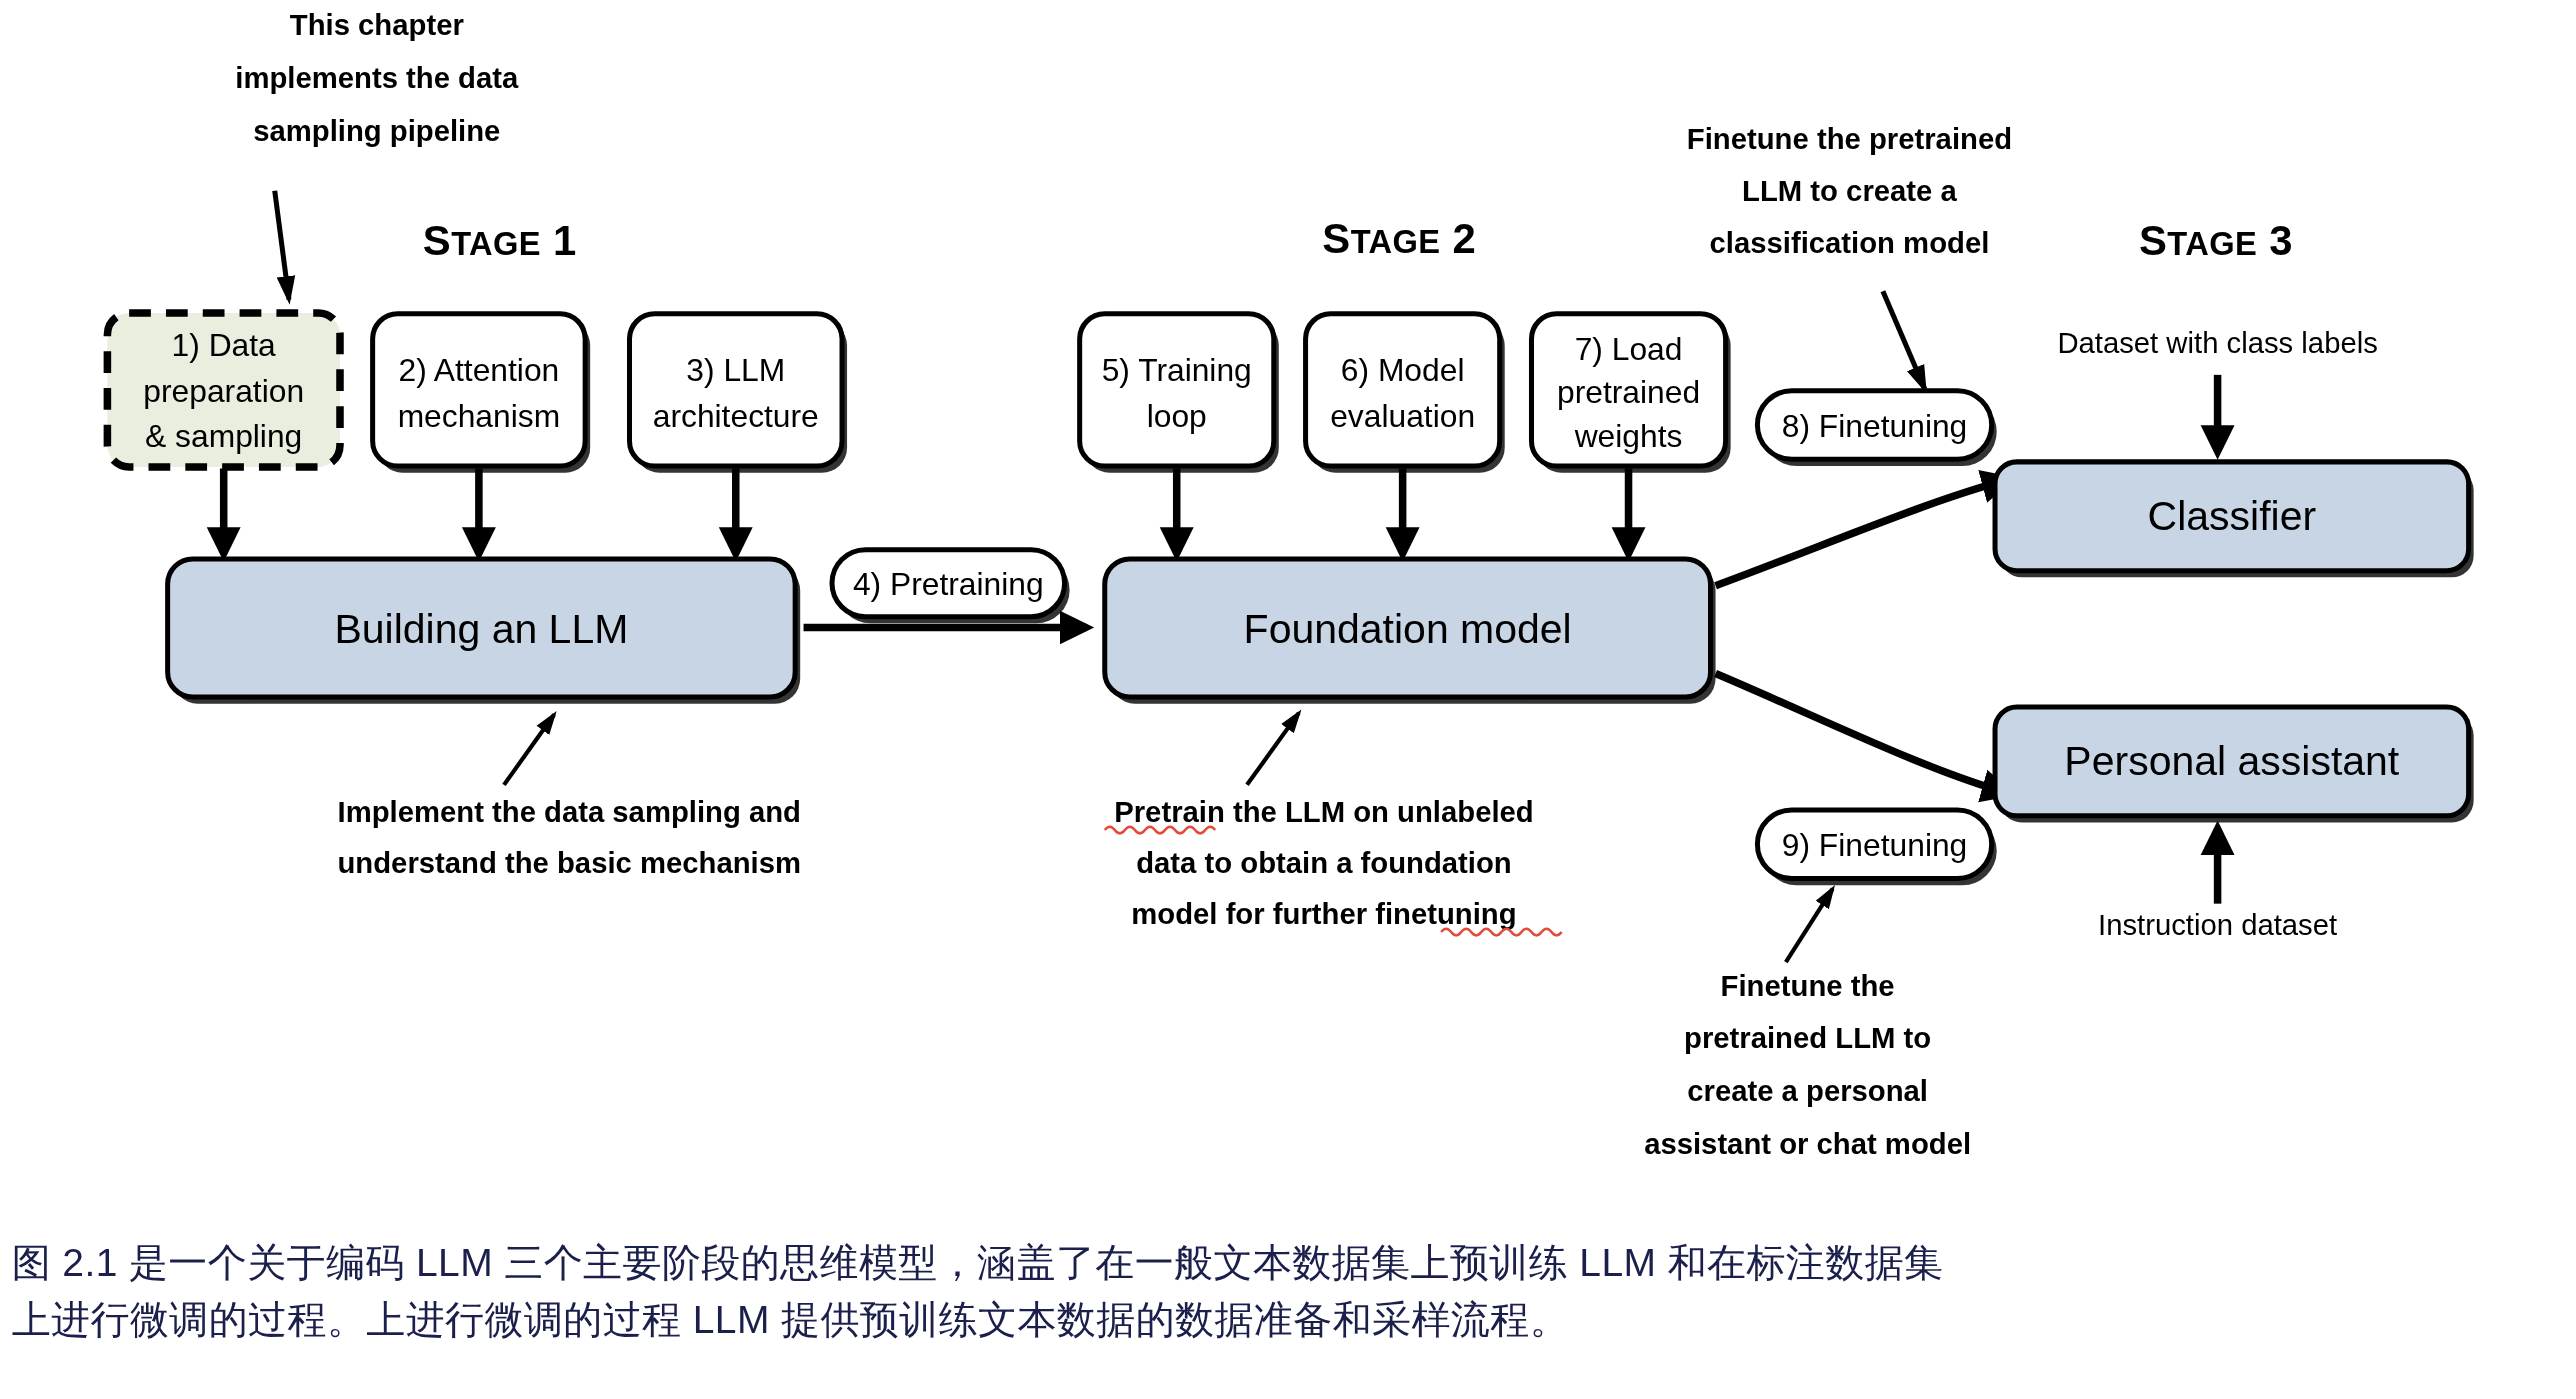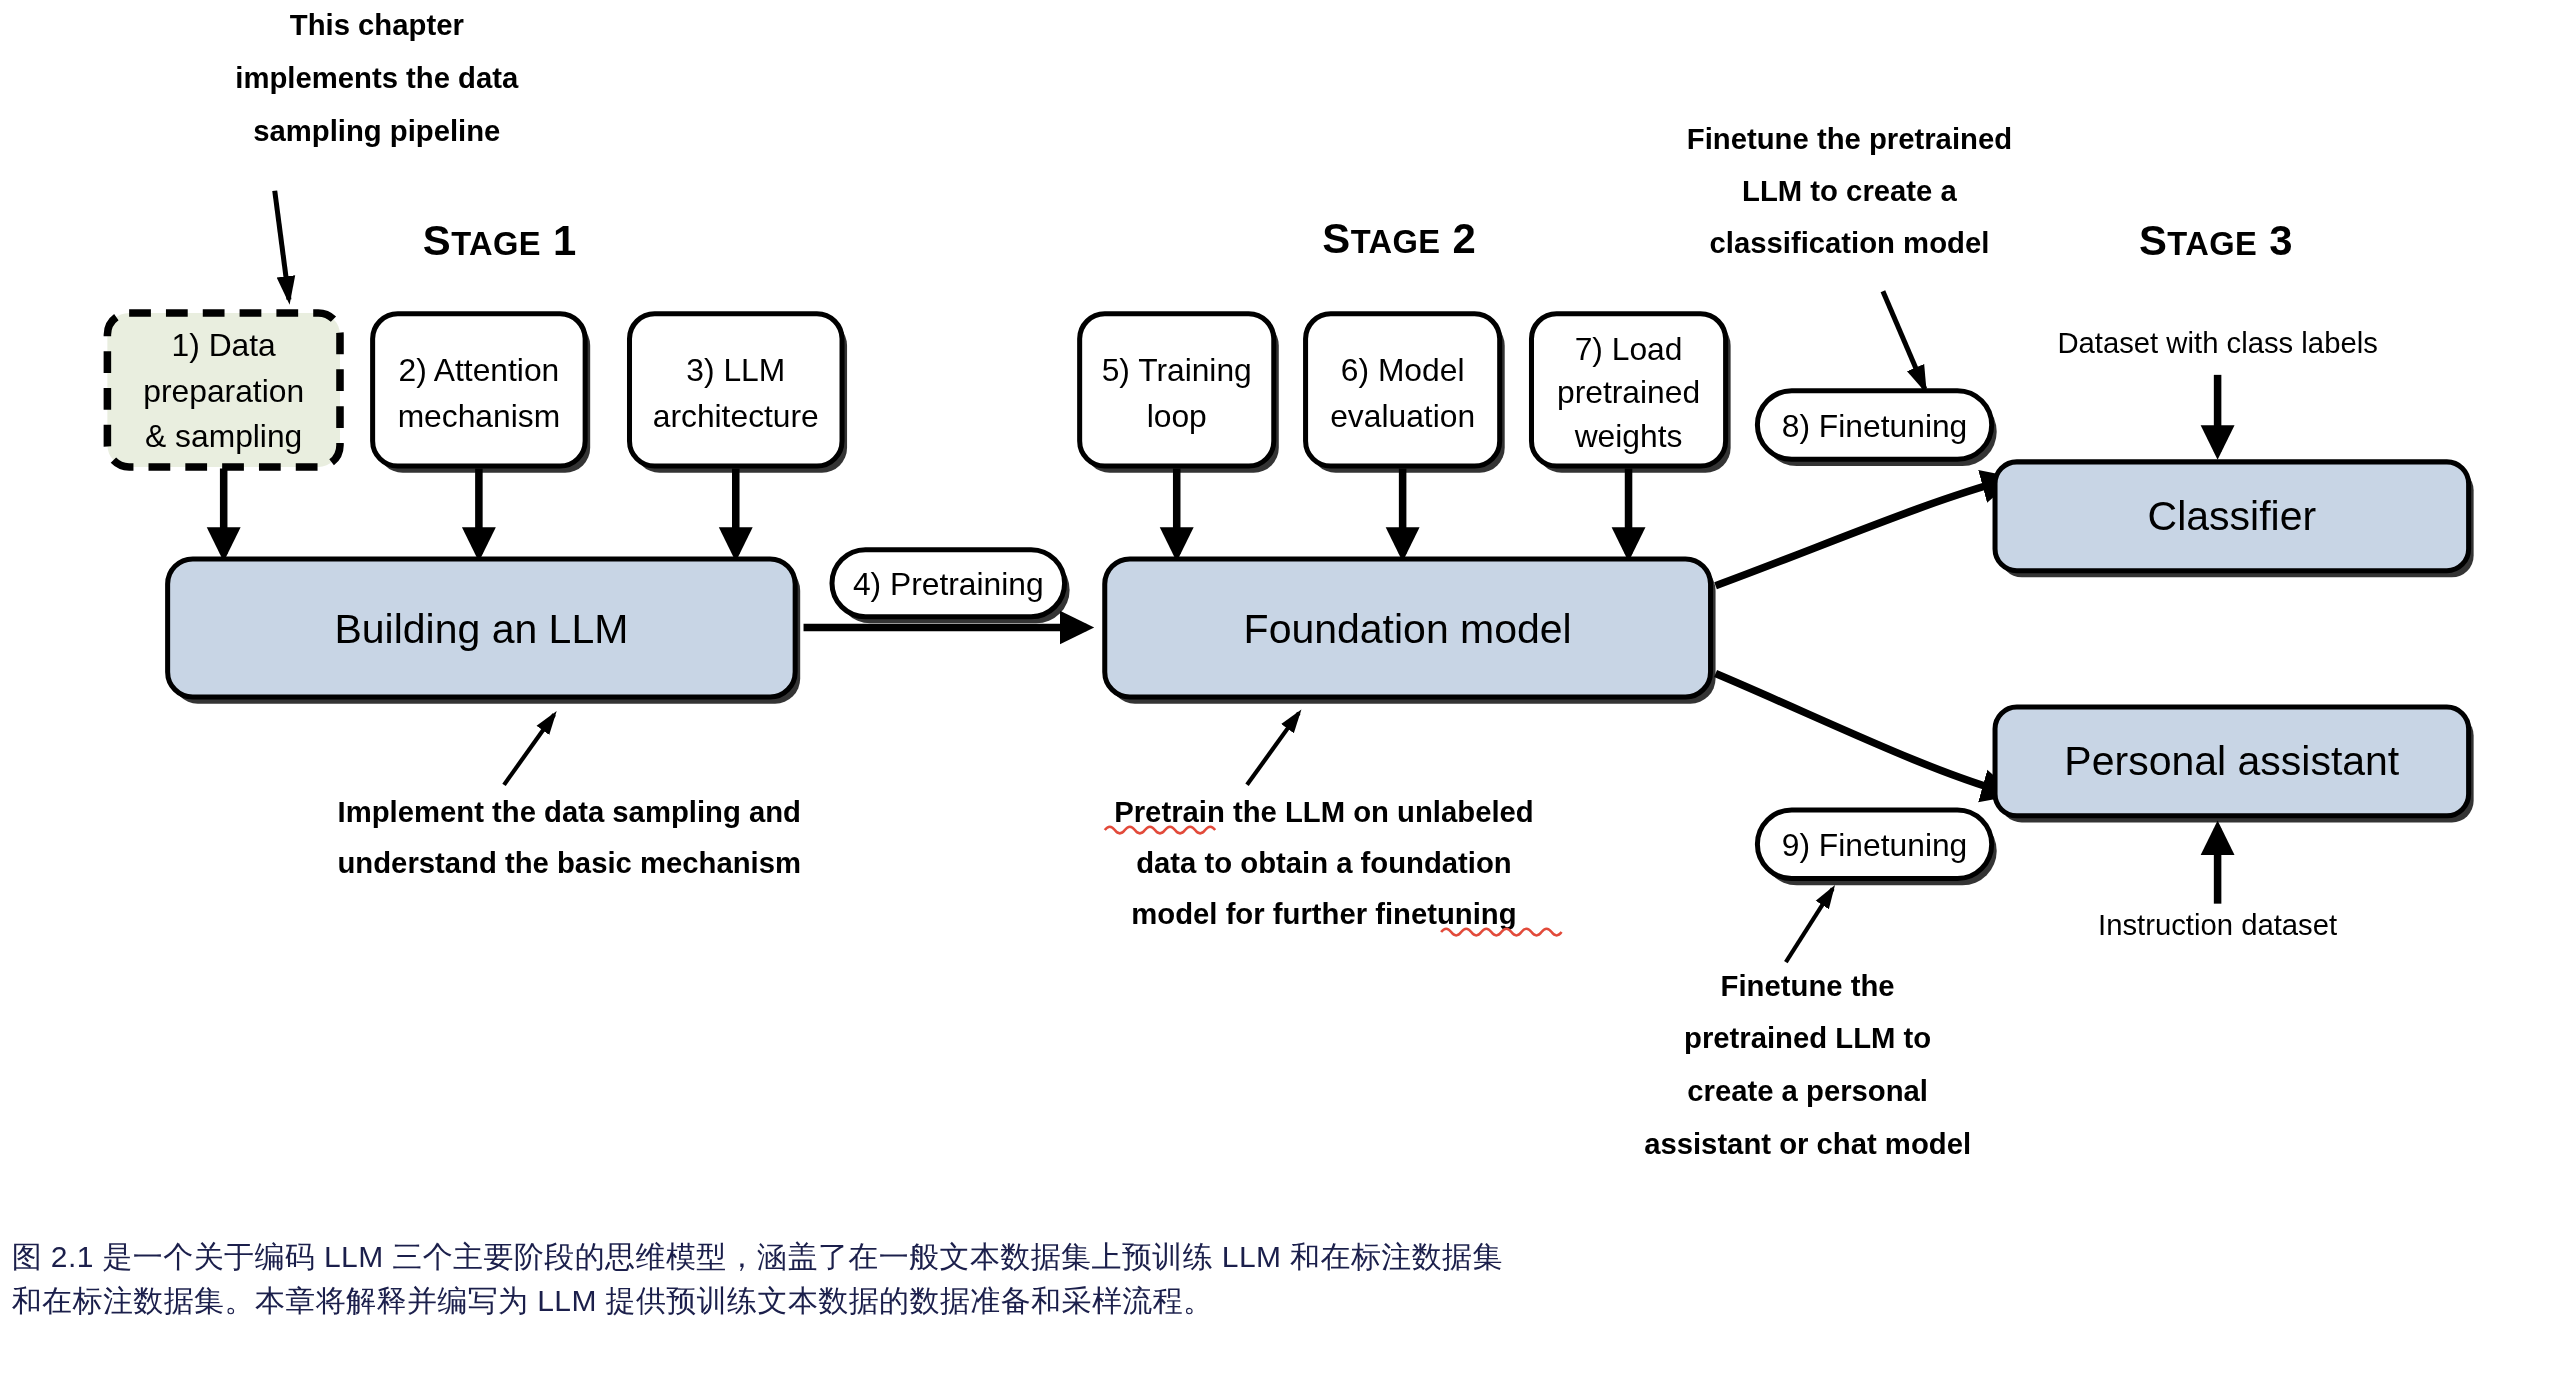--- a/index.html
+++ b/index.html
@@ -31,21 +31,21 @@
 
   
   .squiggle{ stroke:#e24a3a; stroke-width:3; fill:none; }
 
   
   #caption{
     position:absolute;
     left:11.7px; top:1235px;
     width:2553px;
     color:#1b1f4b;
-    font-size:30px;
+    font-size:39px;
     line-height:1.45;
     font-family:"Liberation Sans", sans-serif;
     letter-spacing:0.4px;
   }
 </style>
 </head>
 <body>
 
 <div id="stage">
 
@@ -220,17 +220,17 @@
     <text class="t-annot mid" x="2160" y="1190">Finetune the</text>
     <text class="t-annot mid" x="2160" y="1253">pretrained LLM to</text>
     <text class="t-annot mid" x="2160" y="1316">create a personal</text>
     <text class="t-annot mid" x="2160" y="1379">assistant or chat model</text>
   </g>
 
 </svg>
 
 <div id="caption">
   <div>图 2.1 是一个关于编码 LLM 三个主要阶段的思维模型，涵盖了在一般文本数据集上预训练 LLM 和在标注数据集</div>
-  <div>和在标注数据集。本章将解释并编写为 LLM 提供预训练文本数据的数据准备和采样流程。</div>
+  <div>上进行微调的过程。上进行微调的过程 LLM 提供预训练文本数据的数据准备和采样流程。</div>
 </div>
 
 </div>
 
 
 </body></html>

